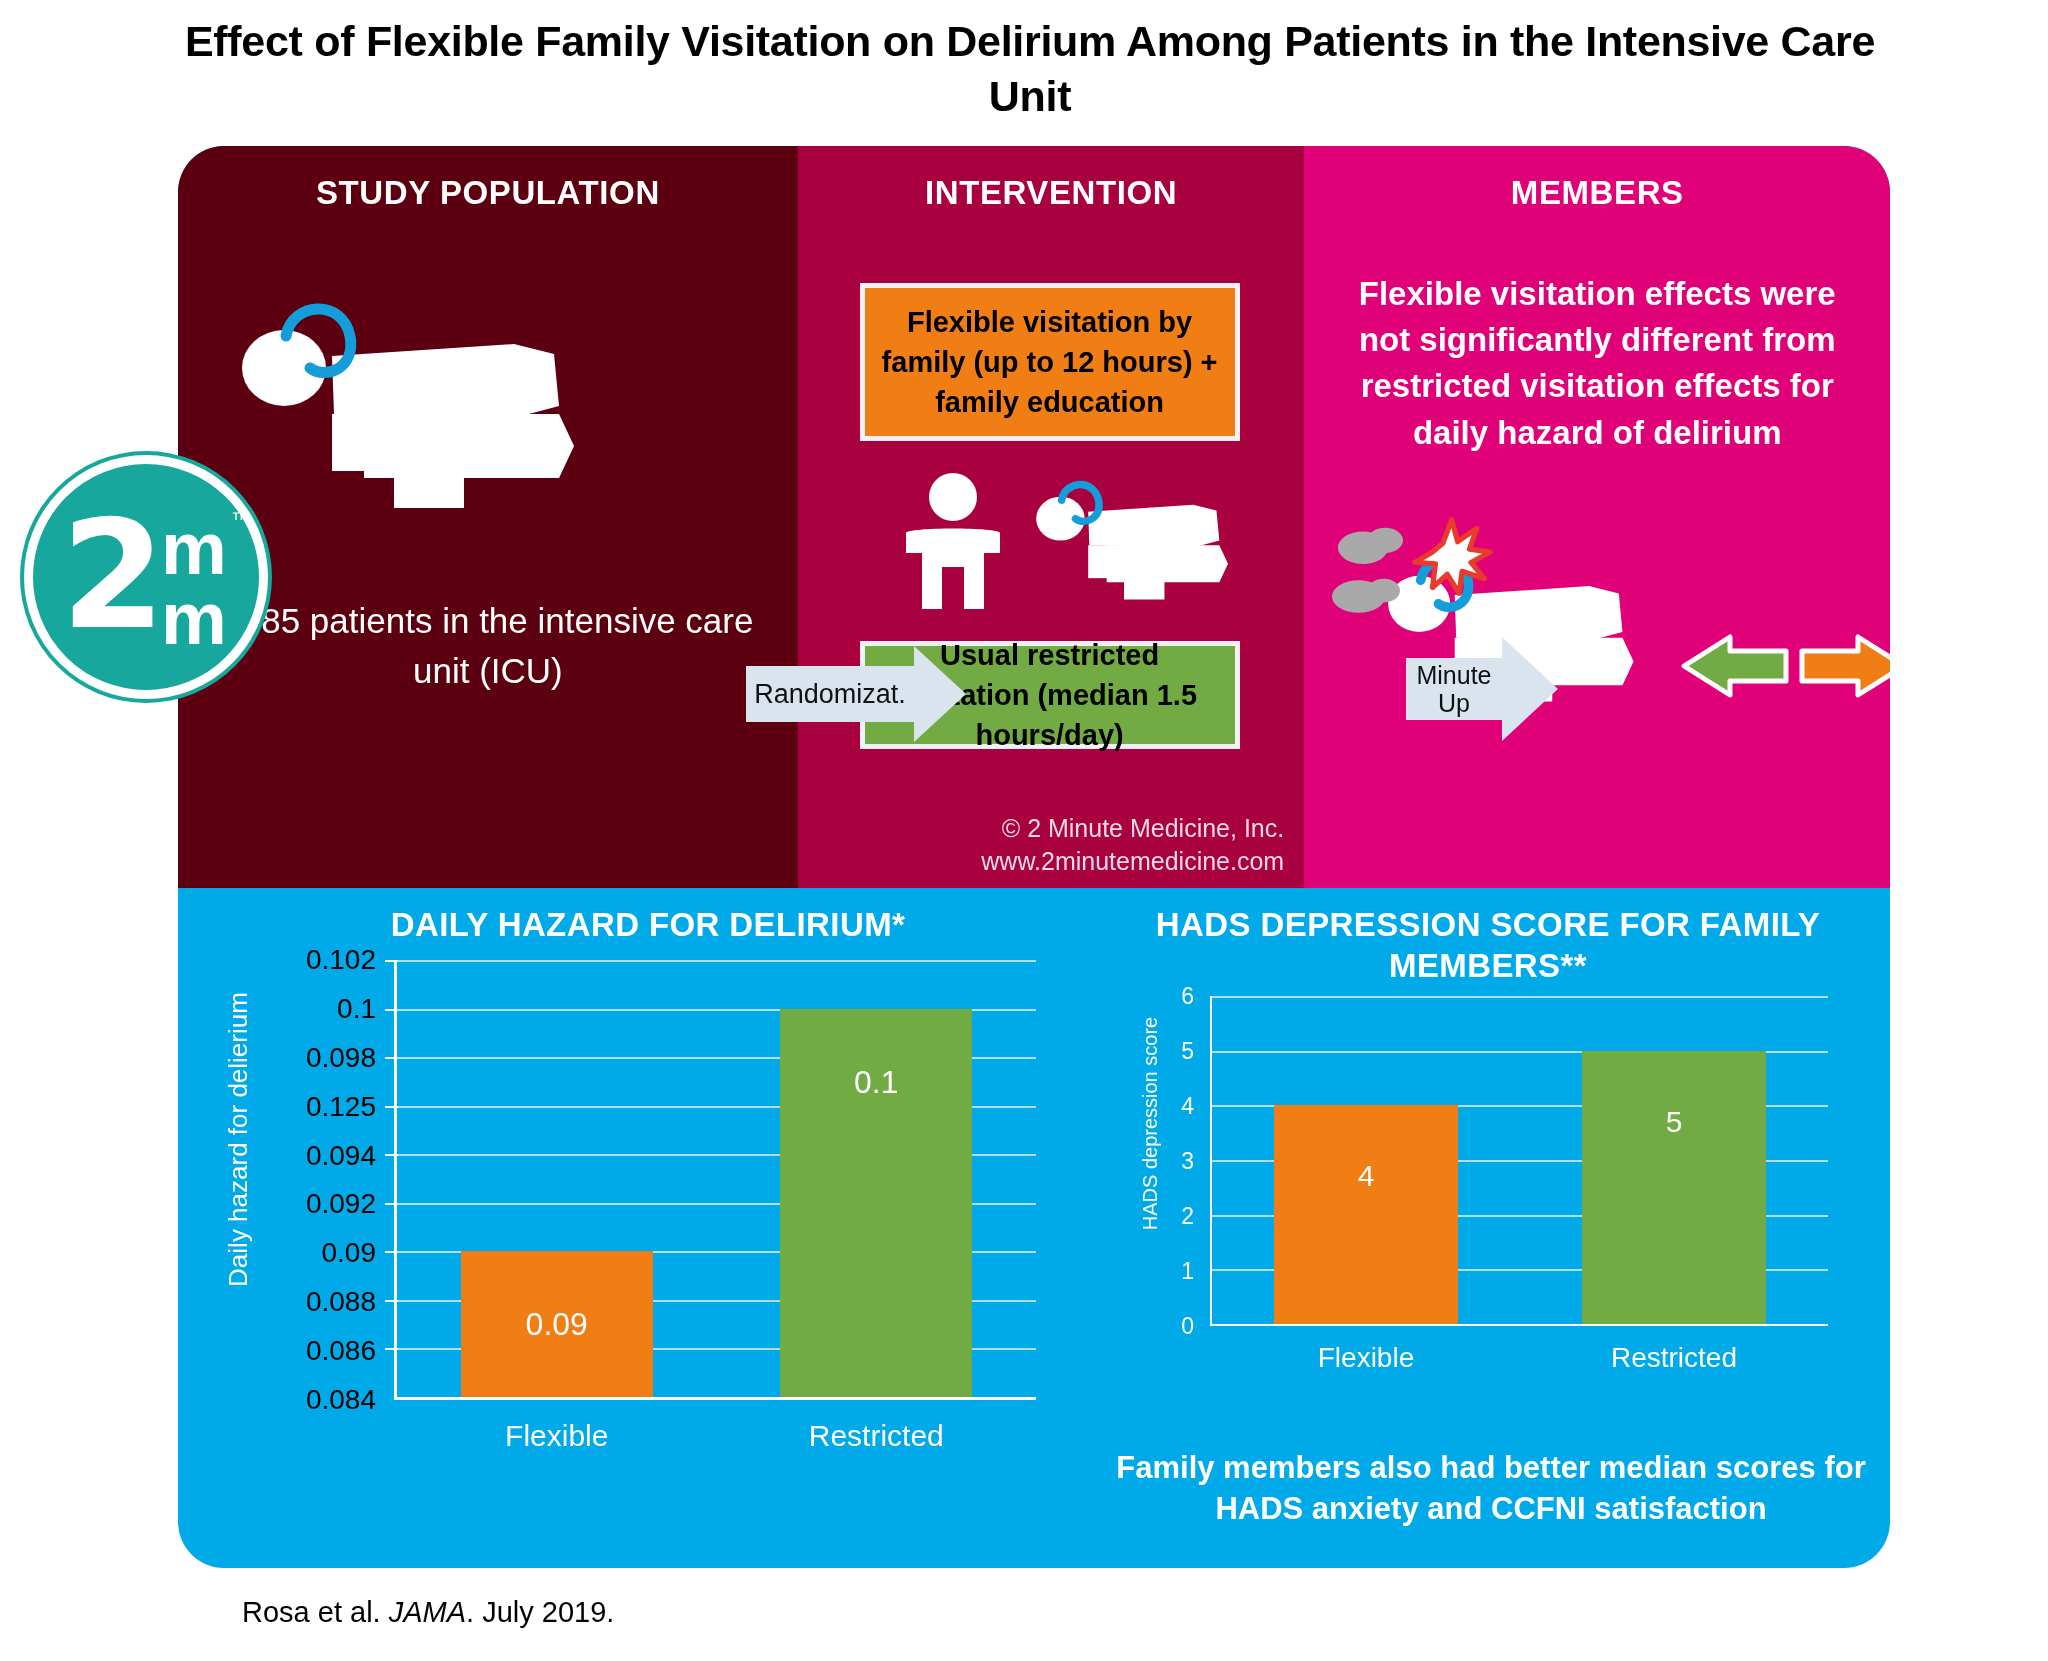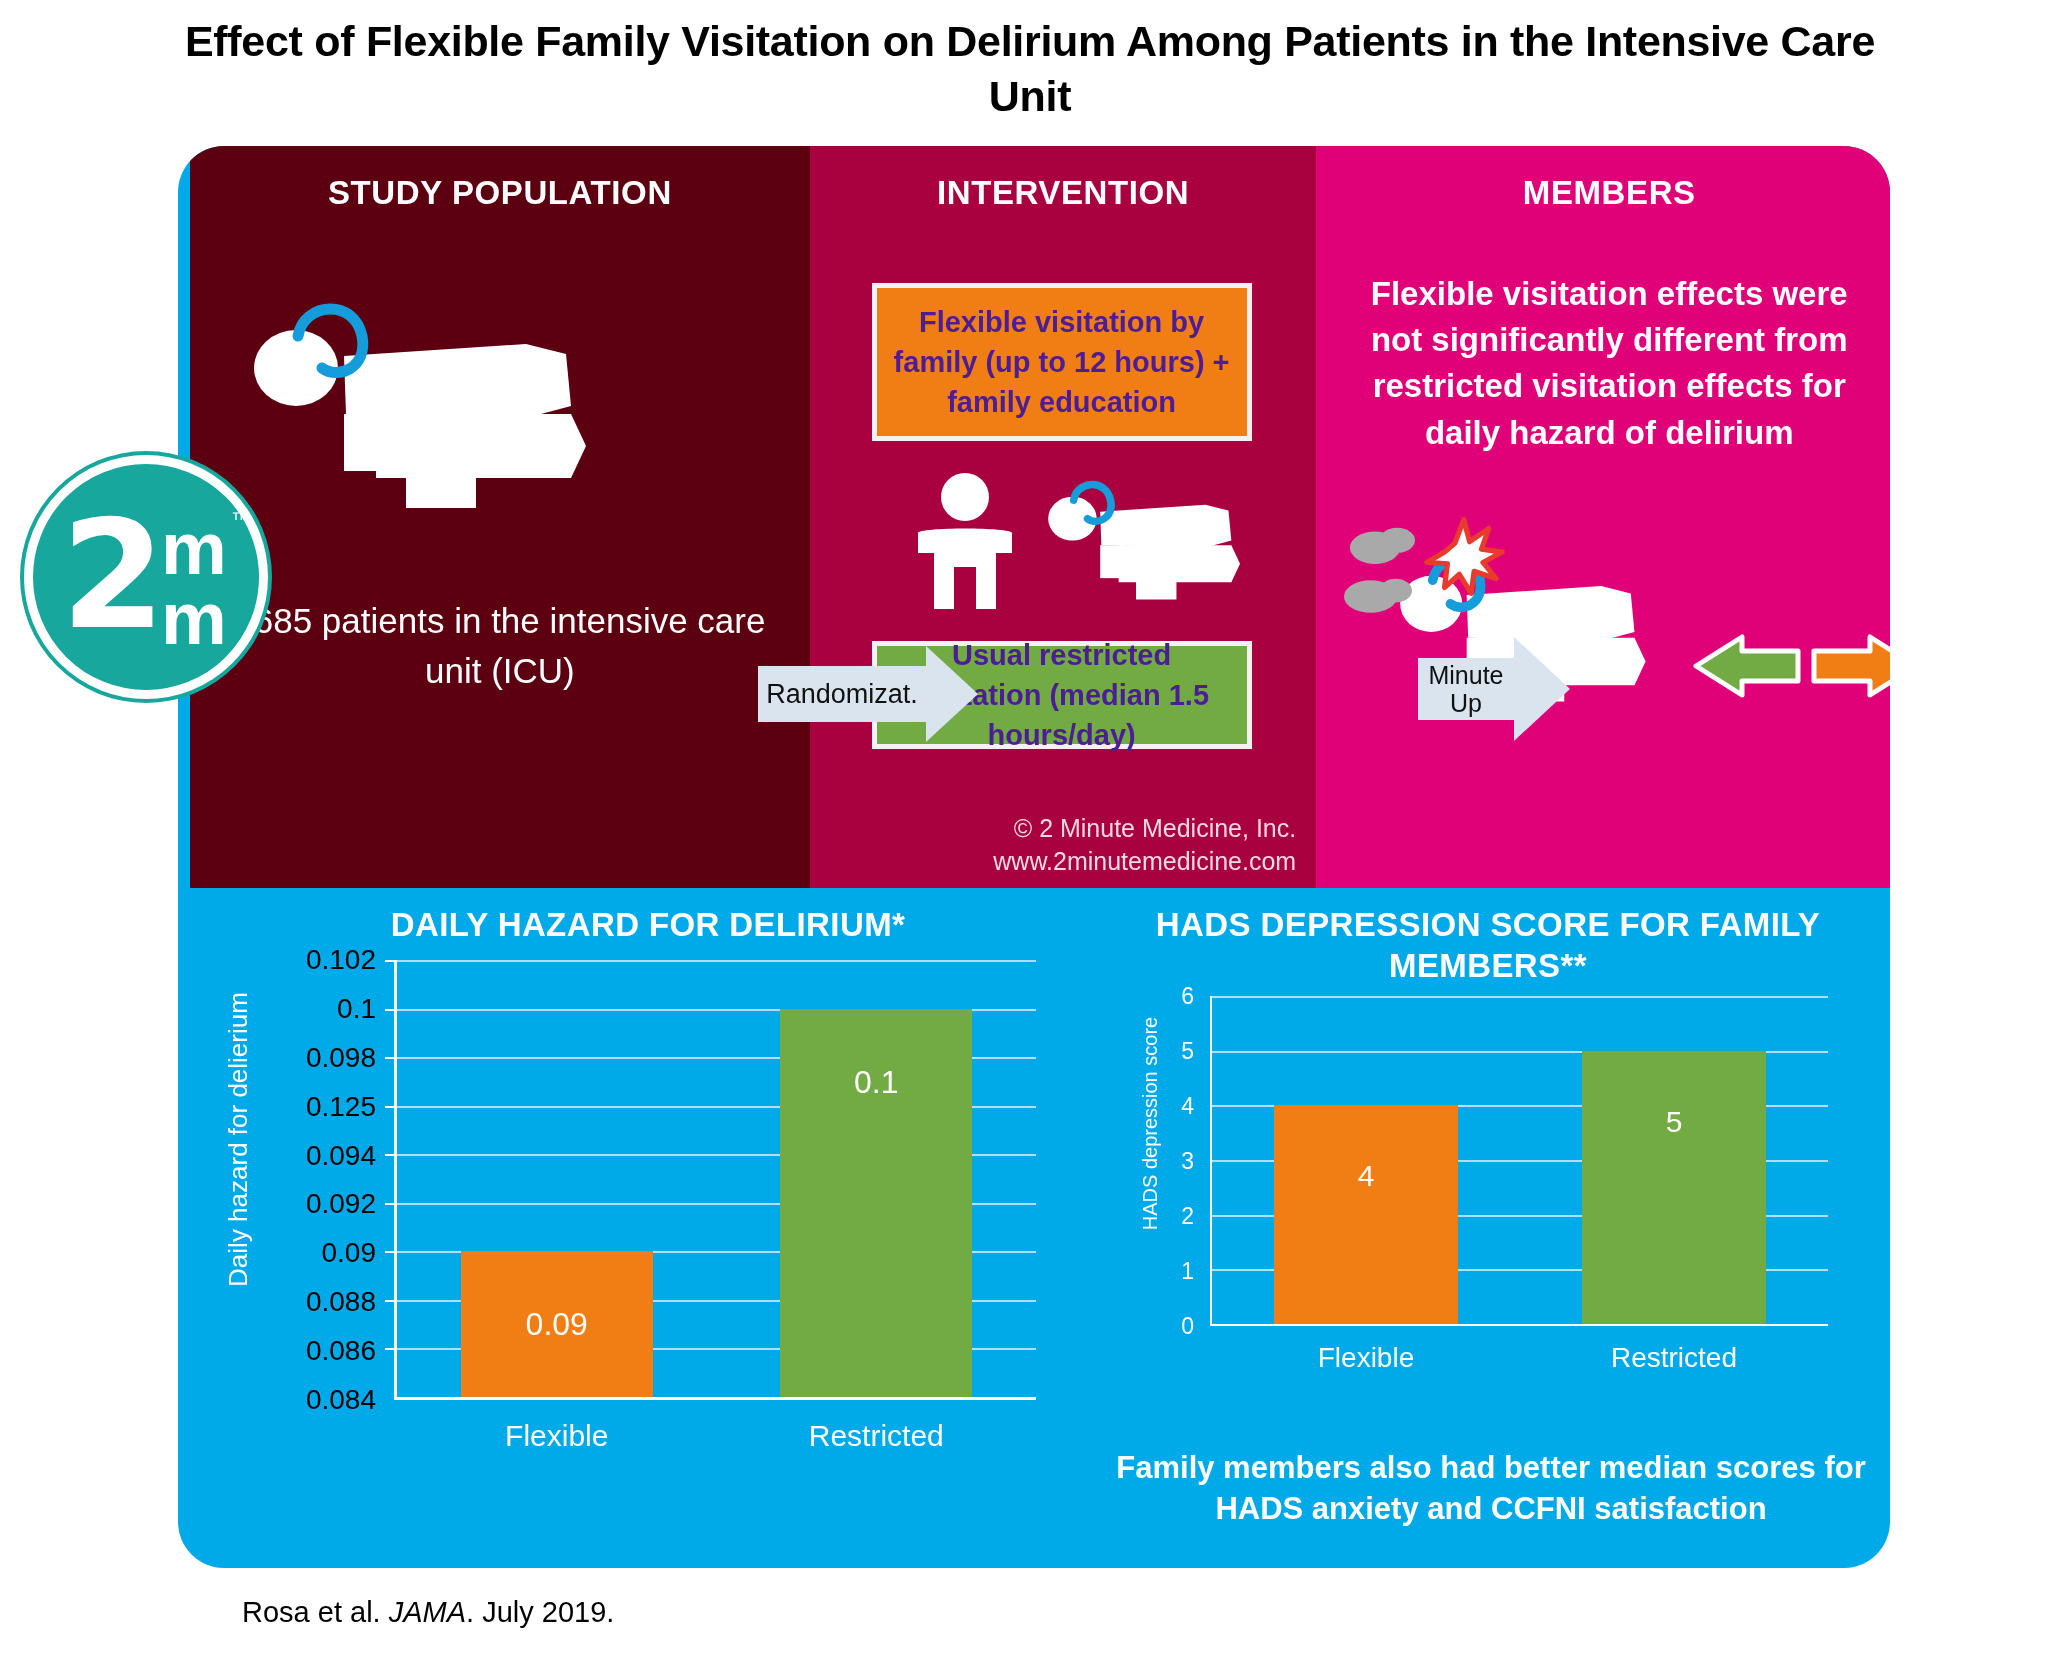--- a/index.html
+++ b/index.html
@@ -20,21 +20,21 @@
     line-height:1.28;
     letter-spacing:-0.3px;
   }
 
   
   .card{
     position:absolute;left:178px;top:146px;width:1712px;height:1422px;
     border-radius:46px;overflow:hidden;
     background:#00a9e8;
   }
-  .panels{position:absolute;left:12px;top:0;width:100%;height:742px;}
+  .panels{position:absolute;left:0;top:0;width:100%;height:742px;}
   .panel{position:absolute;top:0;height:100%;}
   .p-study{left:0;width:36.2%;background:#5c0011;}
   .p-intv{left:36.2%;width:29.6%;background:#a9003f;}
   .p-out{left:65.8%;width:34.2%;background:#e00077;}
 
   .panel-head{
     position:absolute;top:28px;left:0;width:100%;
     text-align:center;color:#ffffff;
     font-size:33px;font-weight:bold;letter-spacing:0.6px;
   }
@@ -43,21 +43,21 @@
   .study-text{
     position:absolute;left:40px;top:450px;width:calc(100% - 80px);
     text-align:center;color:#ffffff;
     font-size:35px;line-height:1.42;
   }
 
   
   .ibox{
     position:absolute;
     border:5px solid #f4f0f4;
-    color:#4c1d95;font-weight:bold;
+    color:#000000;font-weight:bold;
     text-align:center;
     box-sizing:border-box;
     display:flex;align-items:center;justify-content:center;
     font-size:29px;line-height:1.38;
     padding:16px 10px;
   }
   .ibox-orange{left:12.2%;top:137px;width:75%;height:158px;background:#f07e14;}
   .ibox-green{left:12.2%;top:495px;width:75%;height:108px;background:#72ab43;}
 
   .copyright{

